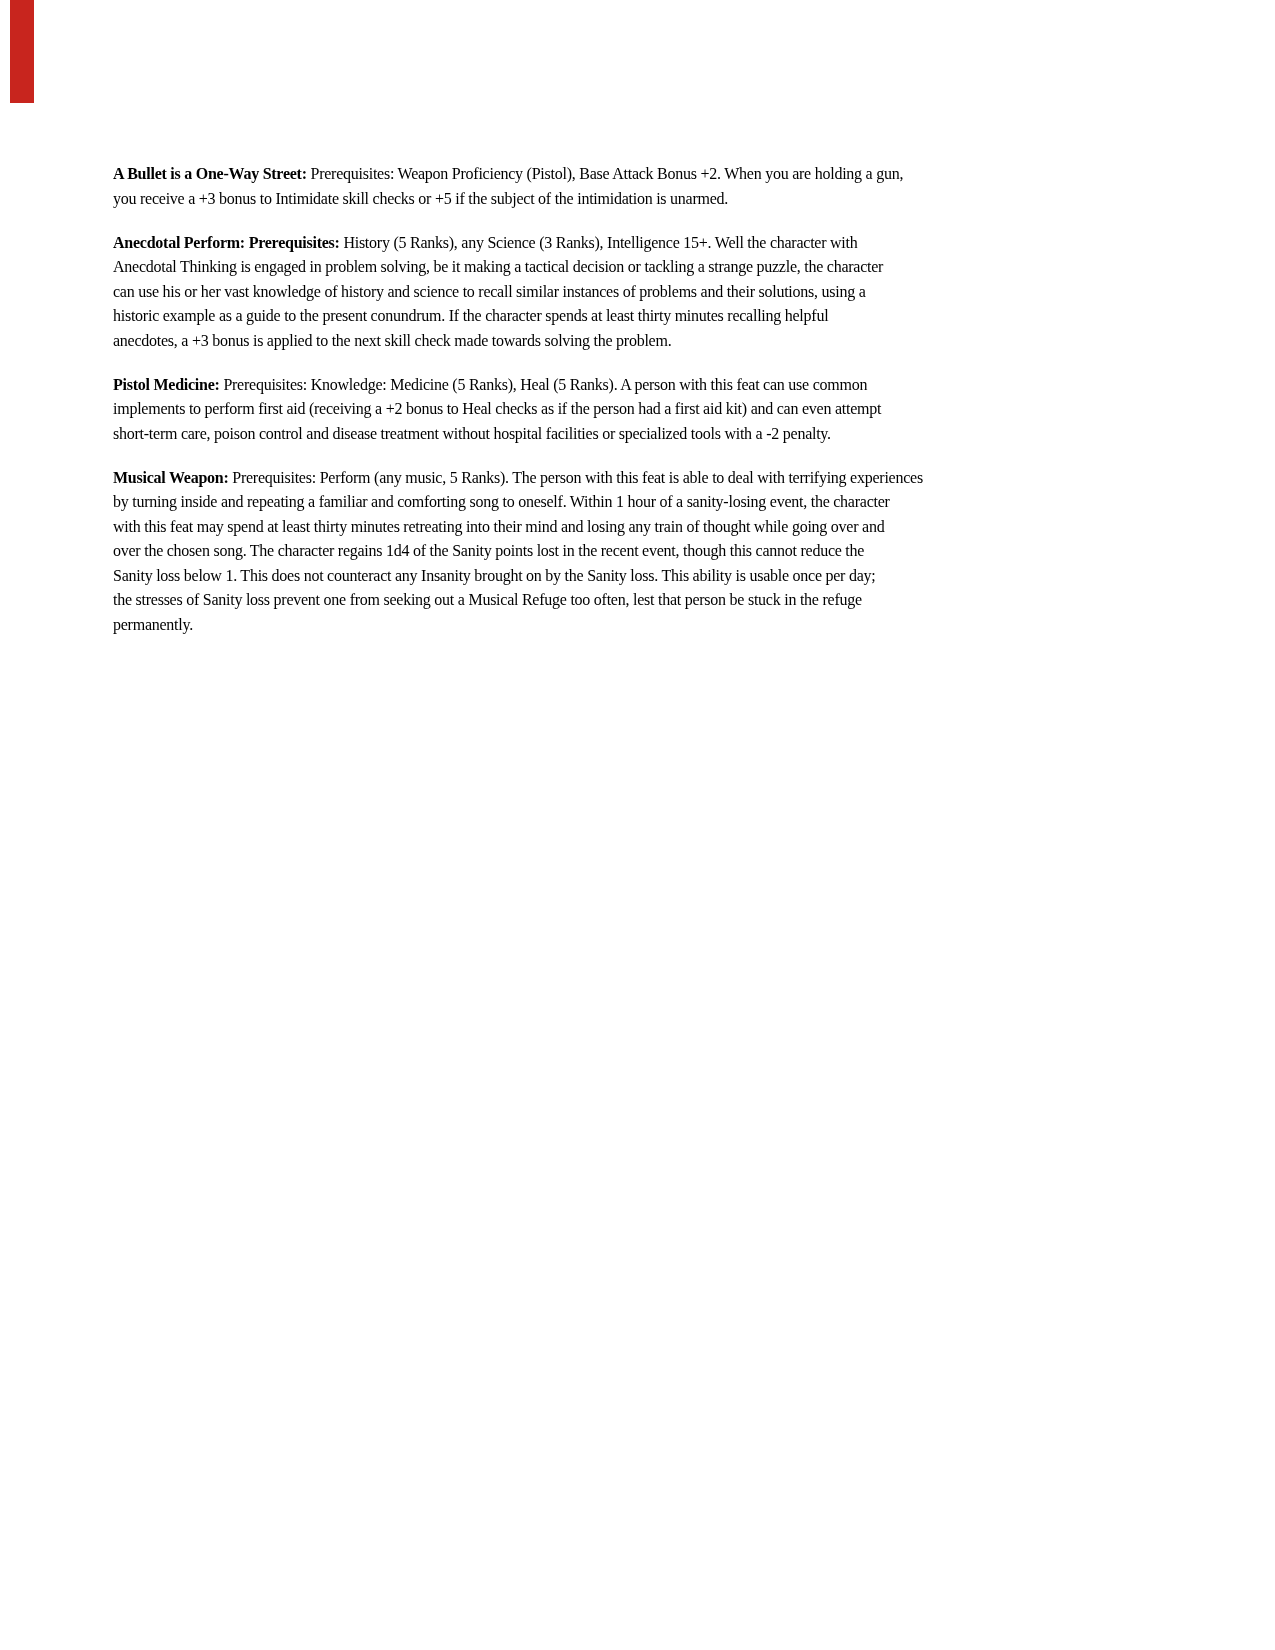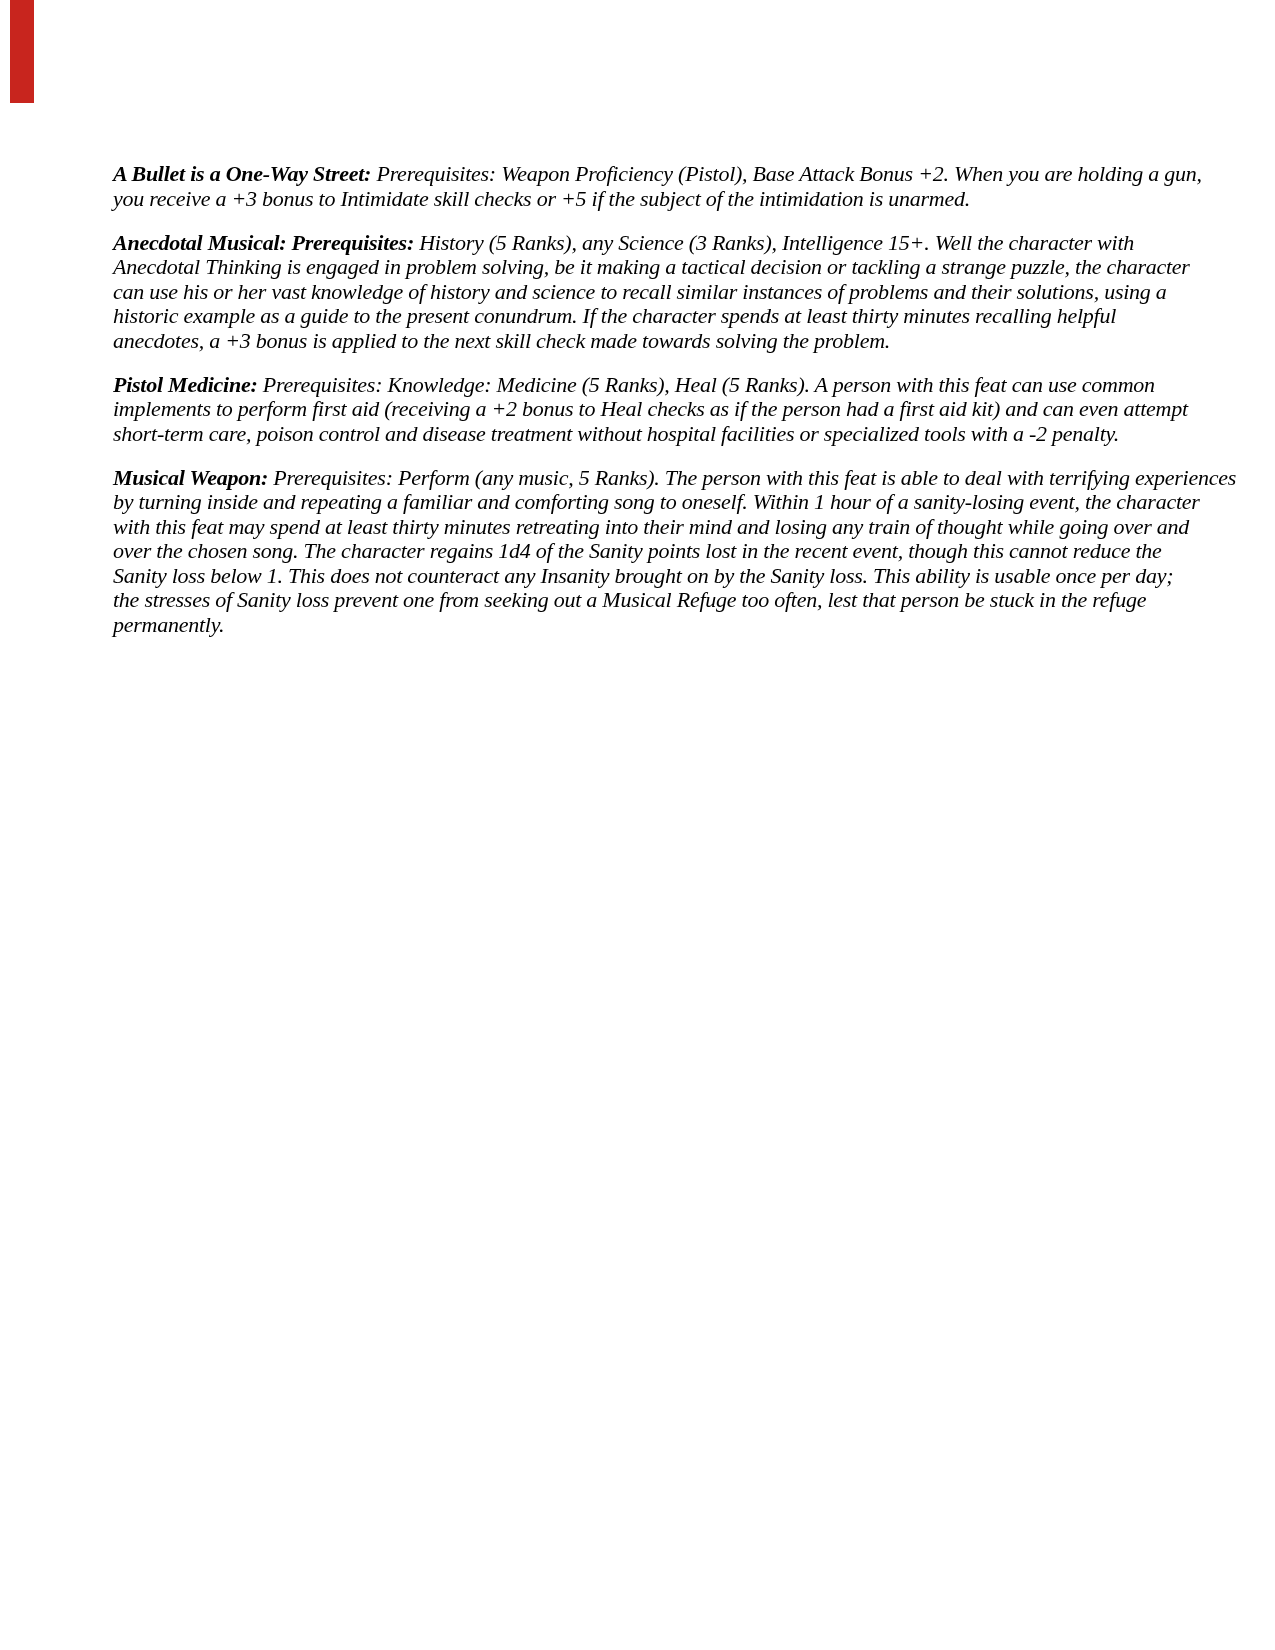--- a/index.html
+++ b/index.html
@@ -27,24 +27,23 @@
     top: 0;
     width: 24px;
     height: 103px;
   }
   .text-block {
     position: absolute;
     left: 113px;
     top: 162px;
     width: 1162px;
     color: #000000;
-    font-size: 22px;
+    font-size: 16px;
     line-height: 24.5px;
     letter-spacing: -0.25px;
-    font-style: italic;
   }
   .text-block p {
     margin: 0 0 19.5px 0;
   }
   .feat-title {
     font-weight: bold;
     white-space: pre-wrap;
   }
   .feat-body {
     white-space: pre-wrap;
@@ -58,21 +57,21 @@
   <div class="ribbon" style="background-color: rgb(200, 37, 30);"></div>
 
   <div class="text-block">
 
     <p>
       <strong class="feat-title">A Bullet is a One-Way Street:</strong><span class="feat-body"> Prerequisites: Weapon Proficiency (Pistol), Base Attack Bonus +2. When you are holding a gun,
 you receive a +3 bonus to Intimidate skill checks or +5 if the subject of the intimidation is unarmed.</span>
     </p>
 
     <p>
-      <strong class="feat-title">Anecdotal Musical: Prerequisites:</strong><span class="feat-body"> History (5 Ranks), any Science (3 Ranks), Intelligence 15+. Well the character with
+      <strong class="feat-title">Anecdotal Perform: Prerequisites:</strong><span class="feat-body"> History (5 Ranks), any Science (3 Ranks), Intelligence 15+. Well the character with
 Anecdotal Thinking is engaged in problem solving, be it making a tactical decision or tackling a strange puzzle, the character
 can use his or her vast knowledge of history and science to recall similar instances of problems and their solutions, using a
 historic example as a guide to the present conundrum. If the character spends at least thirty minutes recalling helpful
 anecdotes, a +3 bonus is applied to the next skill check made towards solving the problem.</span>
     </p>
 
     <p>
       <strong class="feat-title">Pistol Medicine:</strong><span class="feat-body"> Prerequisites: Knowledge: Medicine (5 Ranks), Heal (5 Ranks). A person with this feat can use common
 implements to perform first aid (receiving a +2 bonus to Heal checks as if the person had a first aid kit) and can even attempt
 short-term care, poison control and disease treatment without hospital facilities or specialized tools with a -2 penalty.</span>

